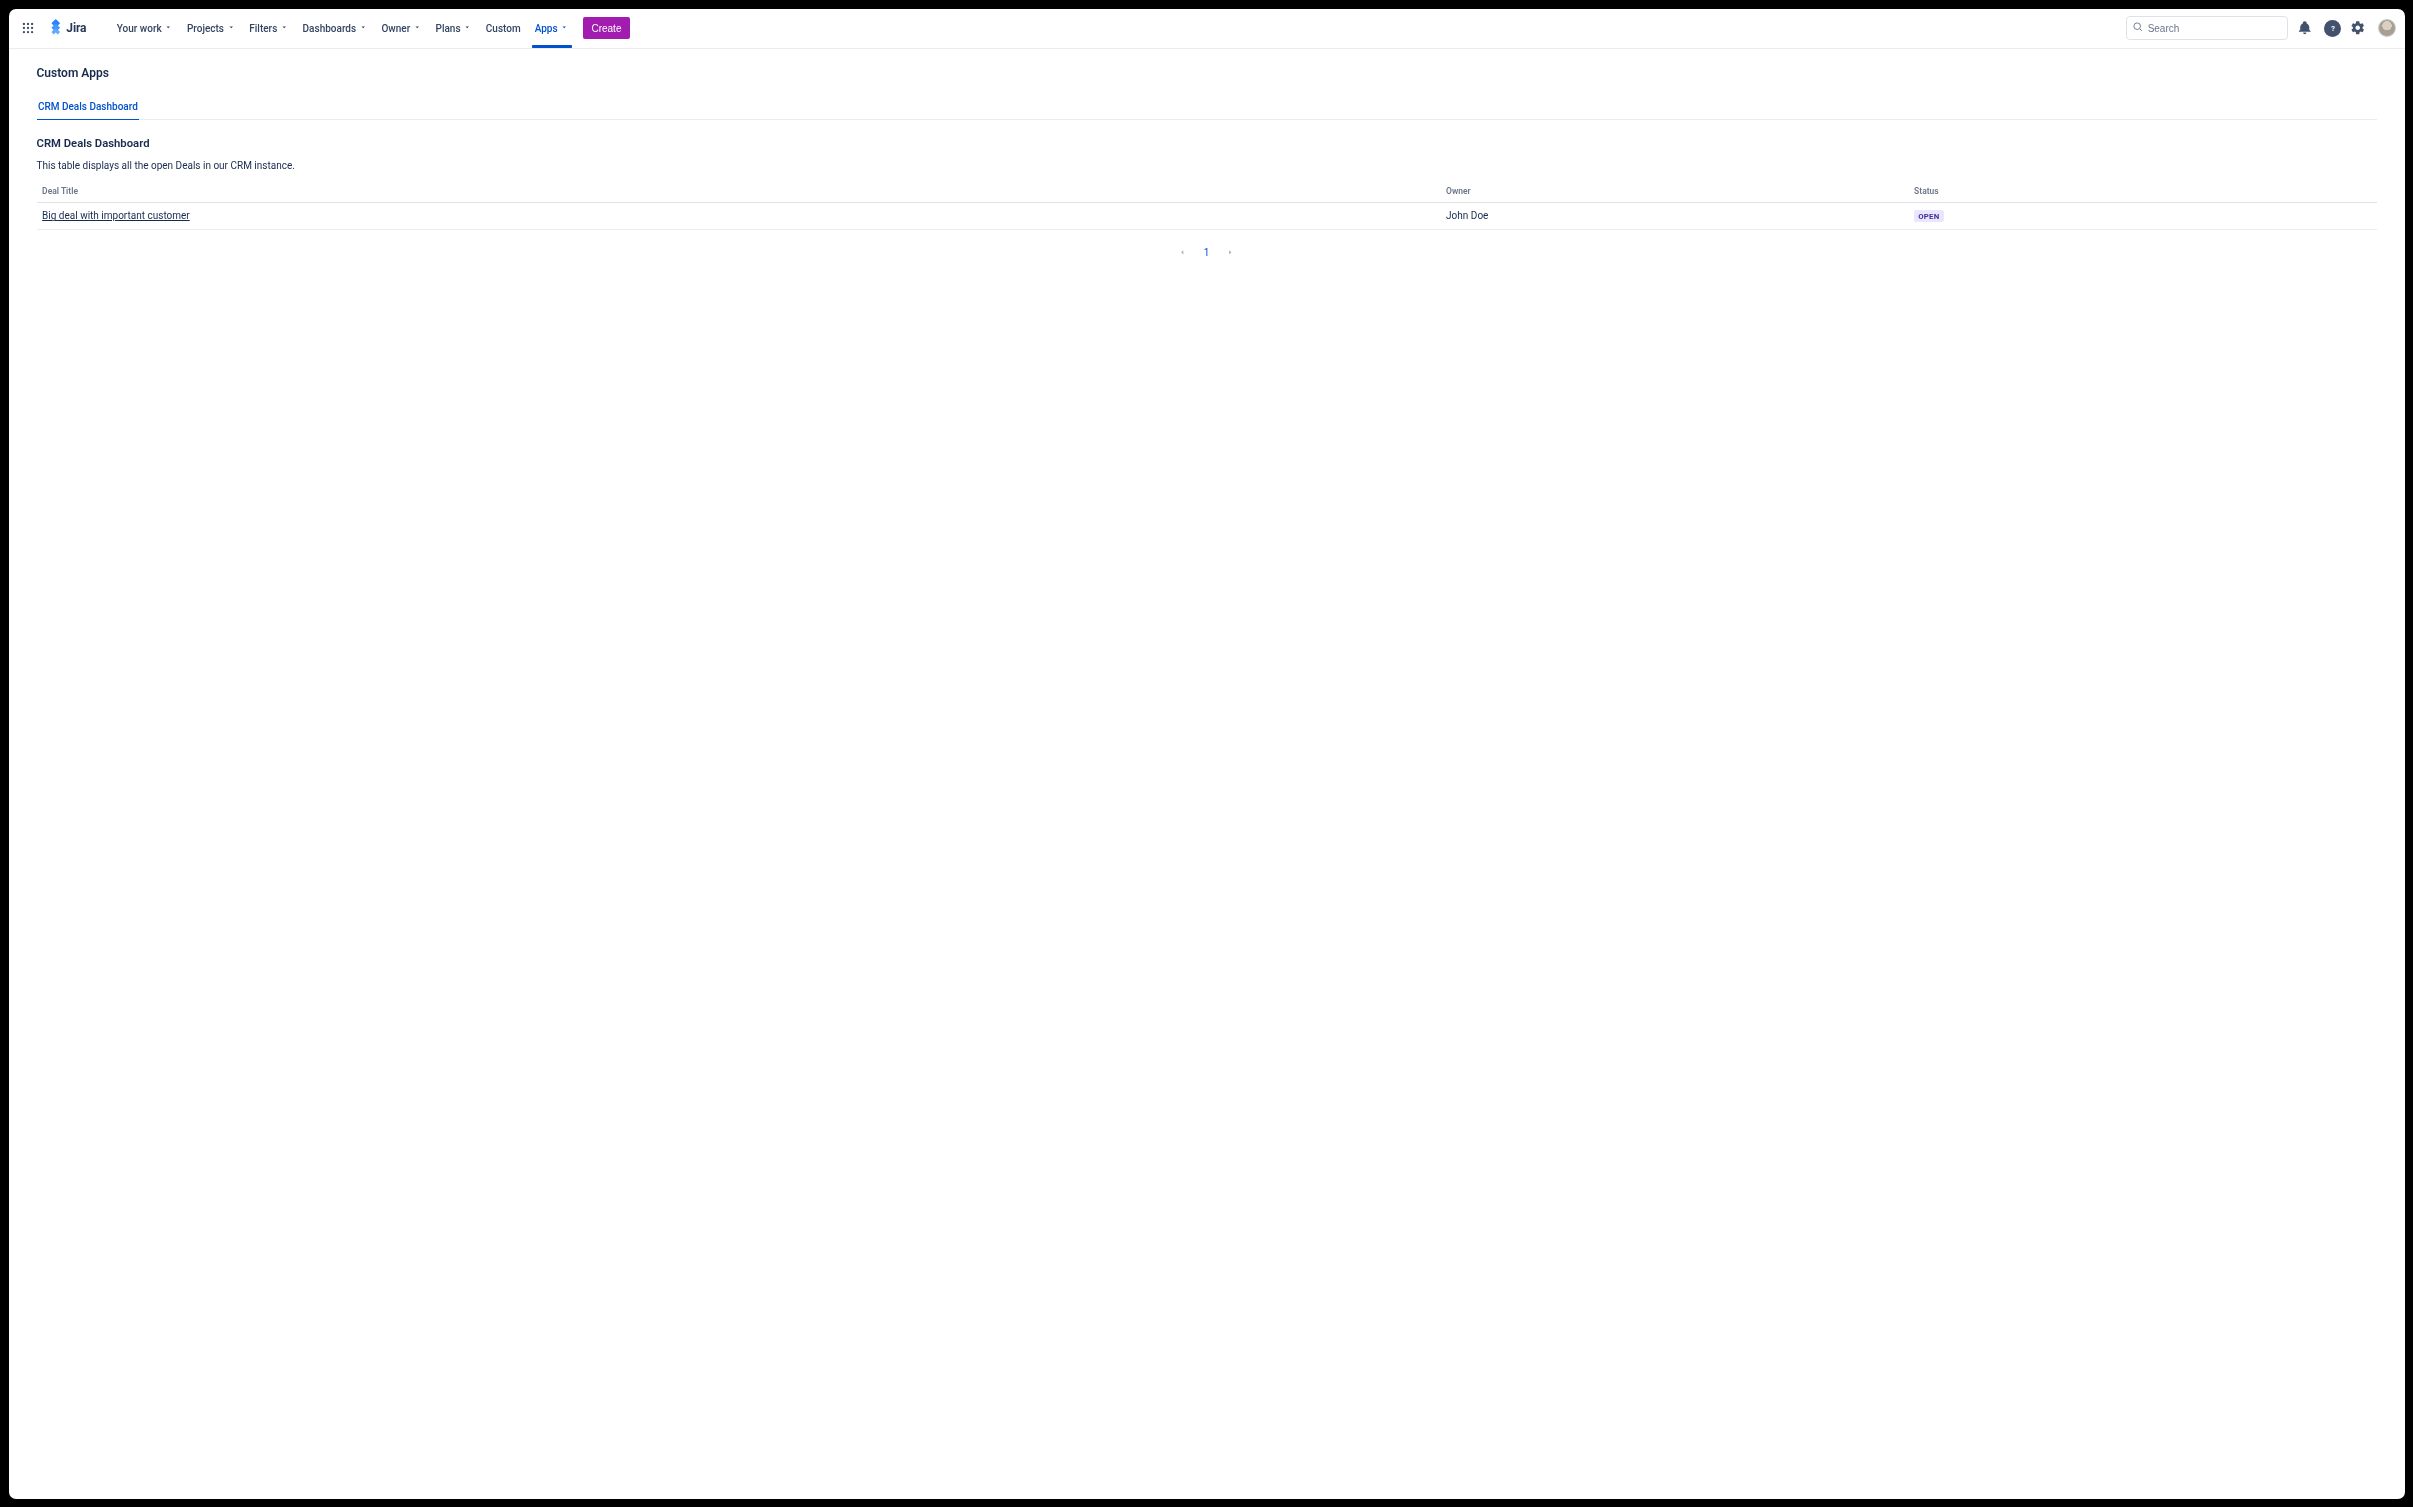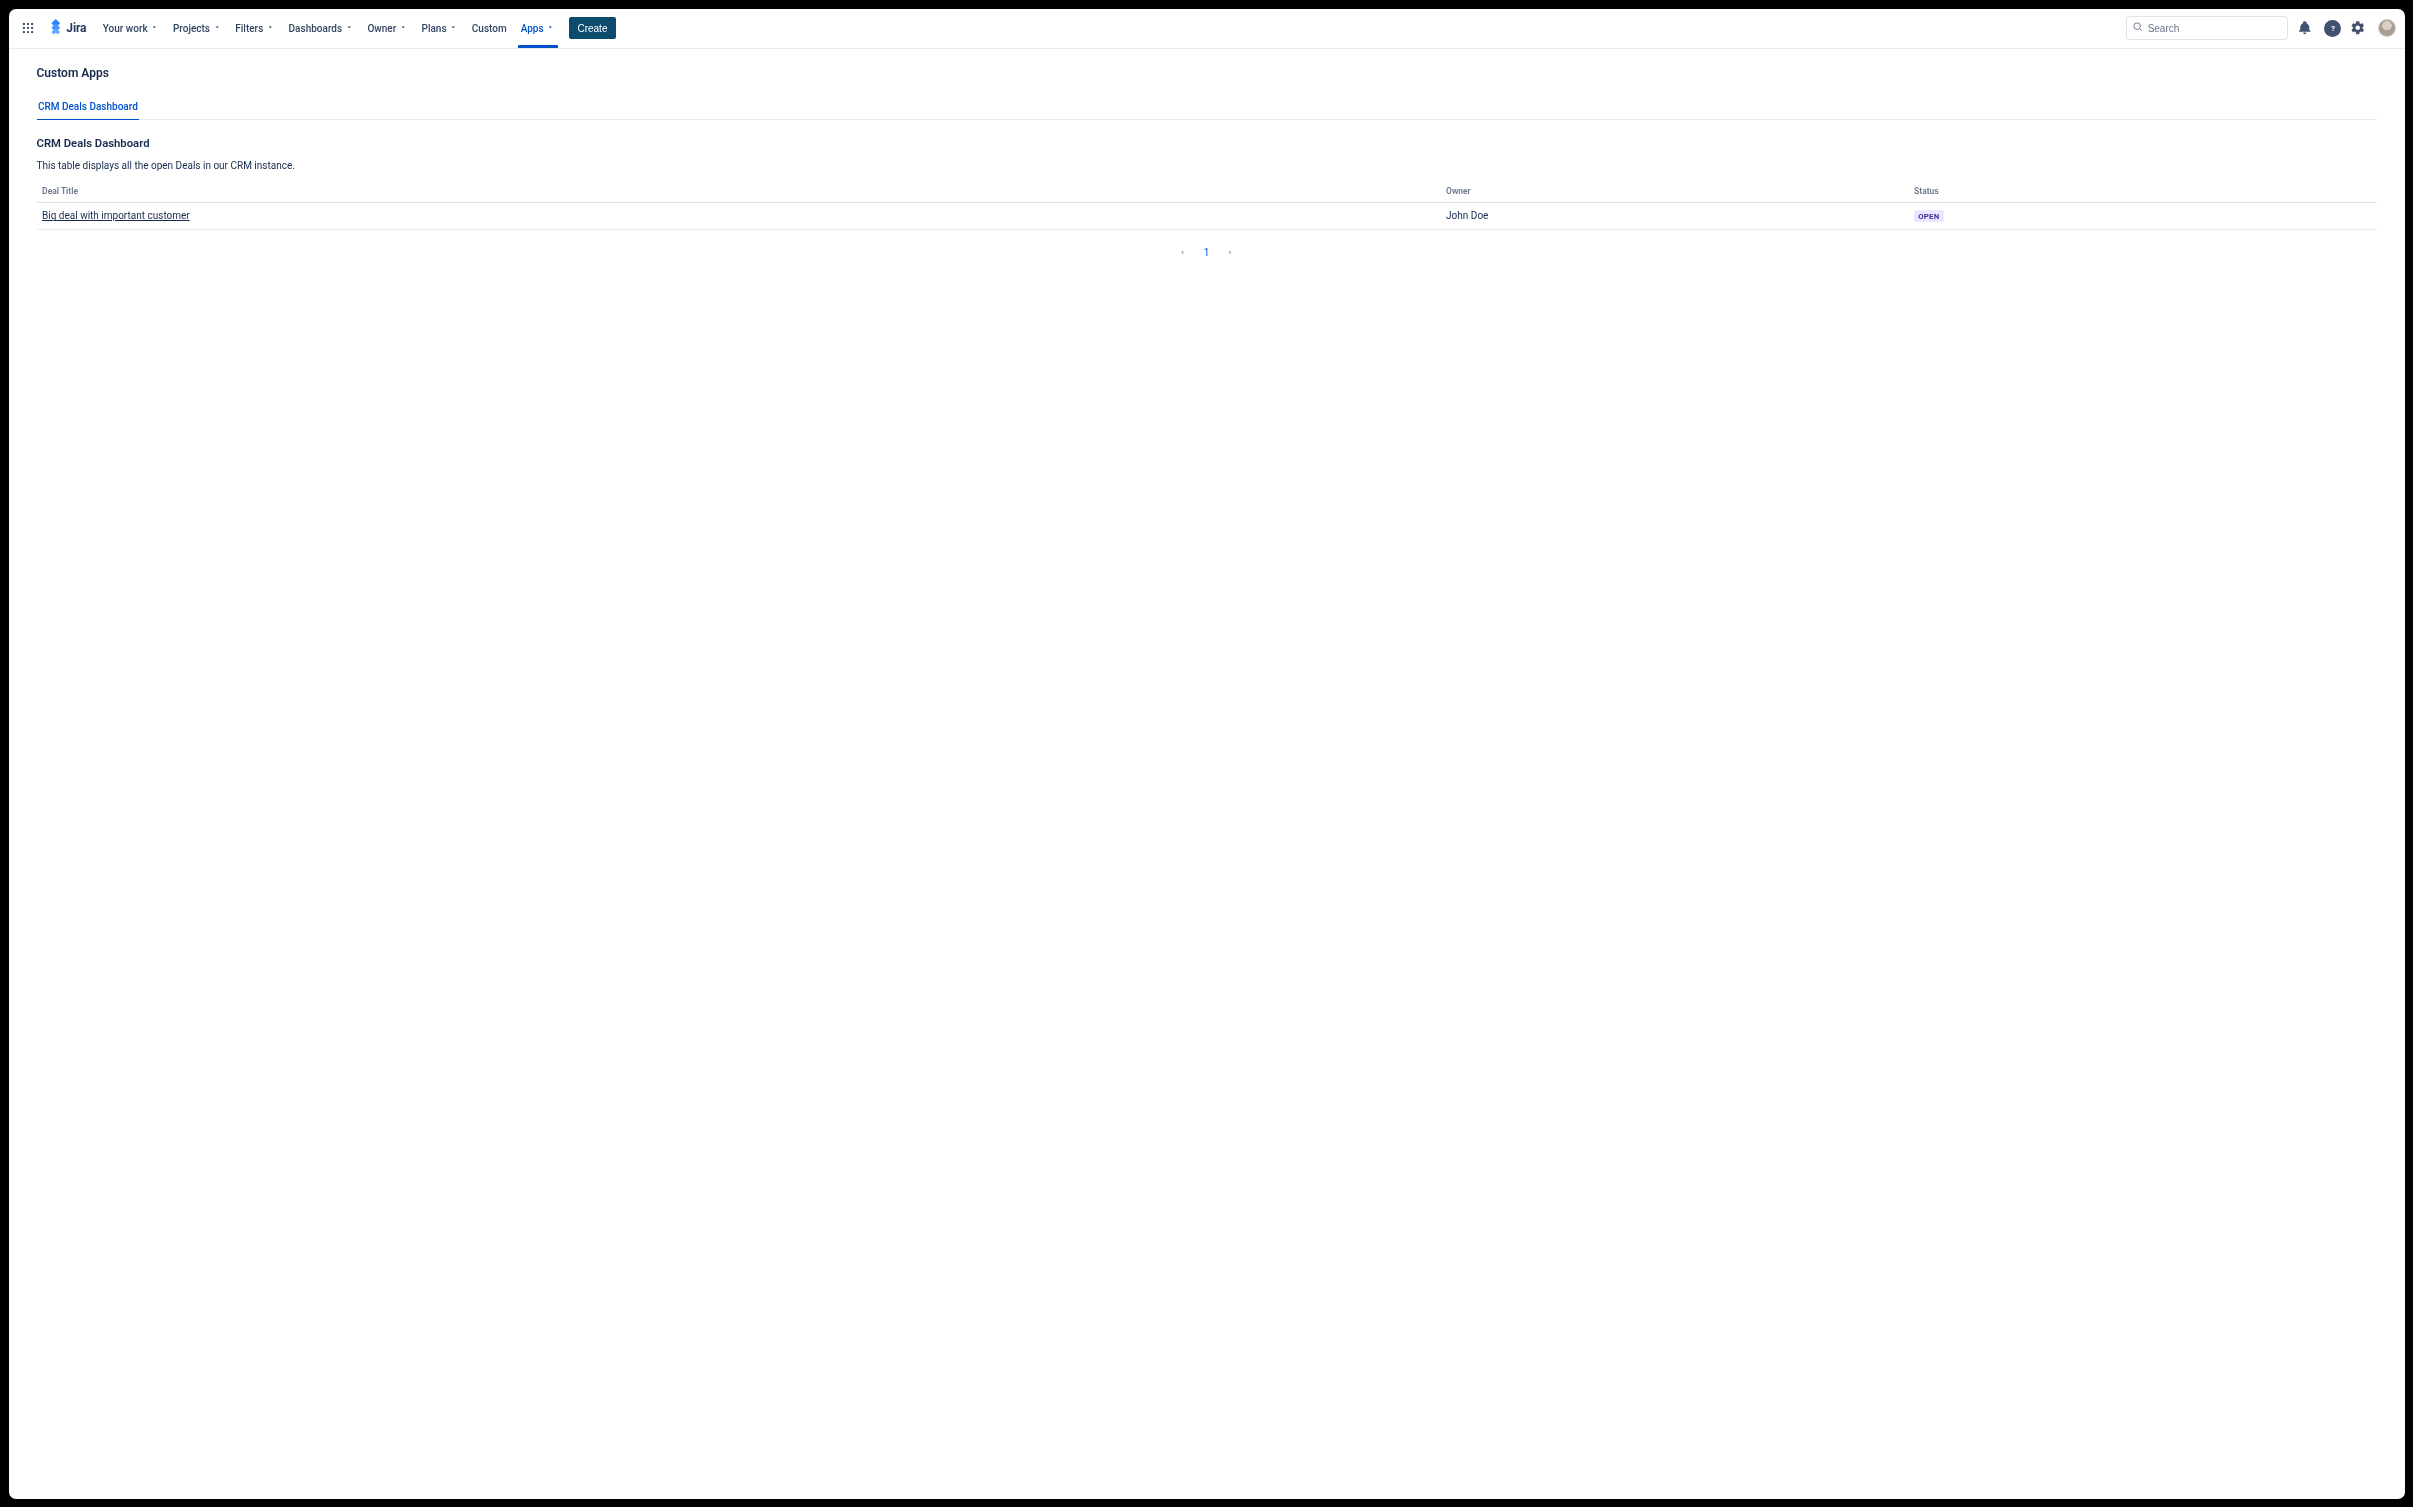--- a/index.html
+++ b/index.html
@@ -48,21 +48,21 @@
     .jira-logo-text {
       font-size: 12px;
       font-weight: 700;
       color: #253858;
       letter-spacing: -0.1px;
     }
     .nav-items {
       display: flex;
       align-items: center;
       gap: 0px;
-      margin-left: 1px;
+      margin-left: 15px;
       height: 100%;
     }
     .nav-item {
       display: flex;
       align-items: center;
       gap: 2.8px;
       padding: 0 7px;
       height: 100%;
       cursor: pointer;
       color: #344563;
@@ -79,21 +79,21 @@
     .nav-item.active .chev { color: #0052CC; }
     .nav-item.active::after {
       content: "";
       position: absolute;
       left: 4.2px; right: 4.2px; bottom: 0;
       height: 2.1px;
       background: #0052CC;
       border-radius: 0.7px;
     }
     .create-btn {
-      background: #0c4a6e;
+      background: #a21caf;
       color: #fff;
       border: none;
       border-radius: 2.1px;
       height: 22.6px;
       padding: 0 8.5px;
       font-weight: 500;
       font-size: 10px;
       margin-left: 7px;
       cursor: pointer;
     }

